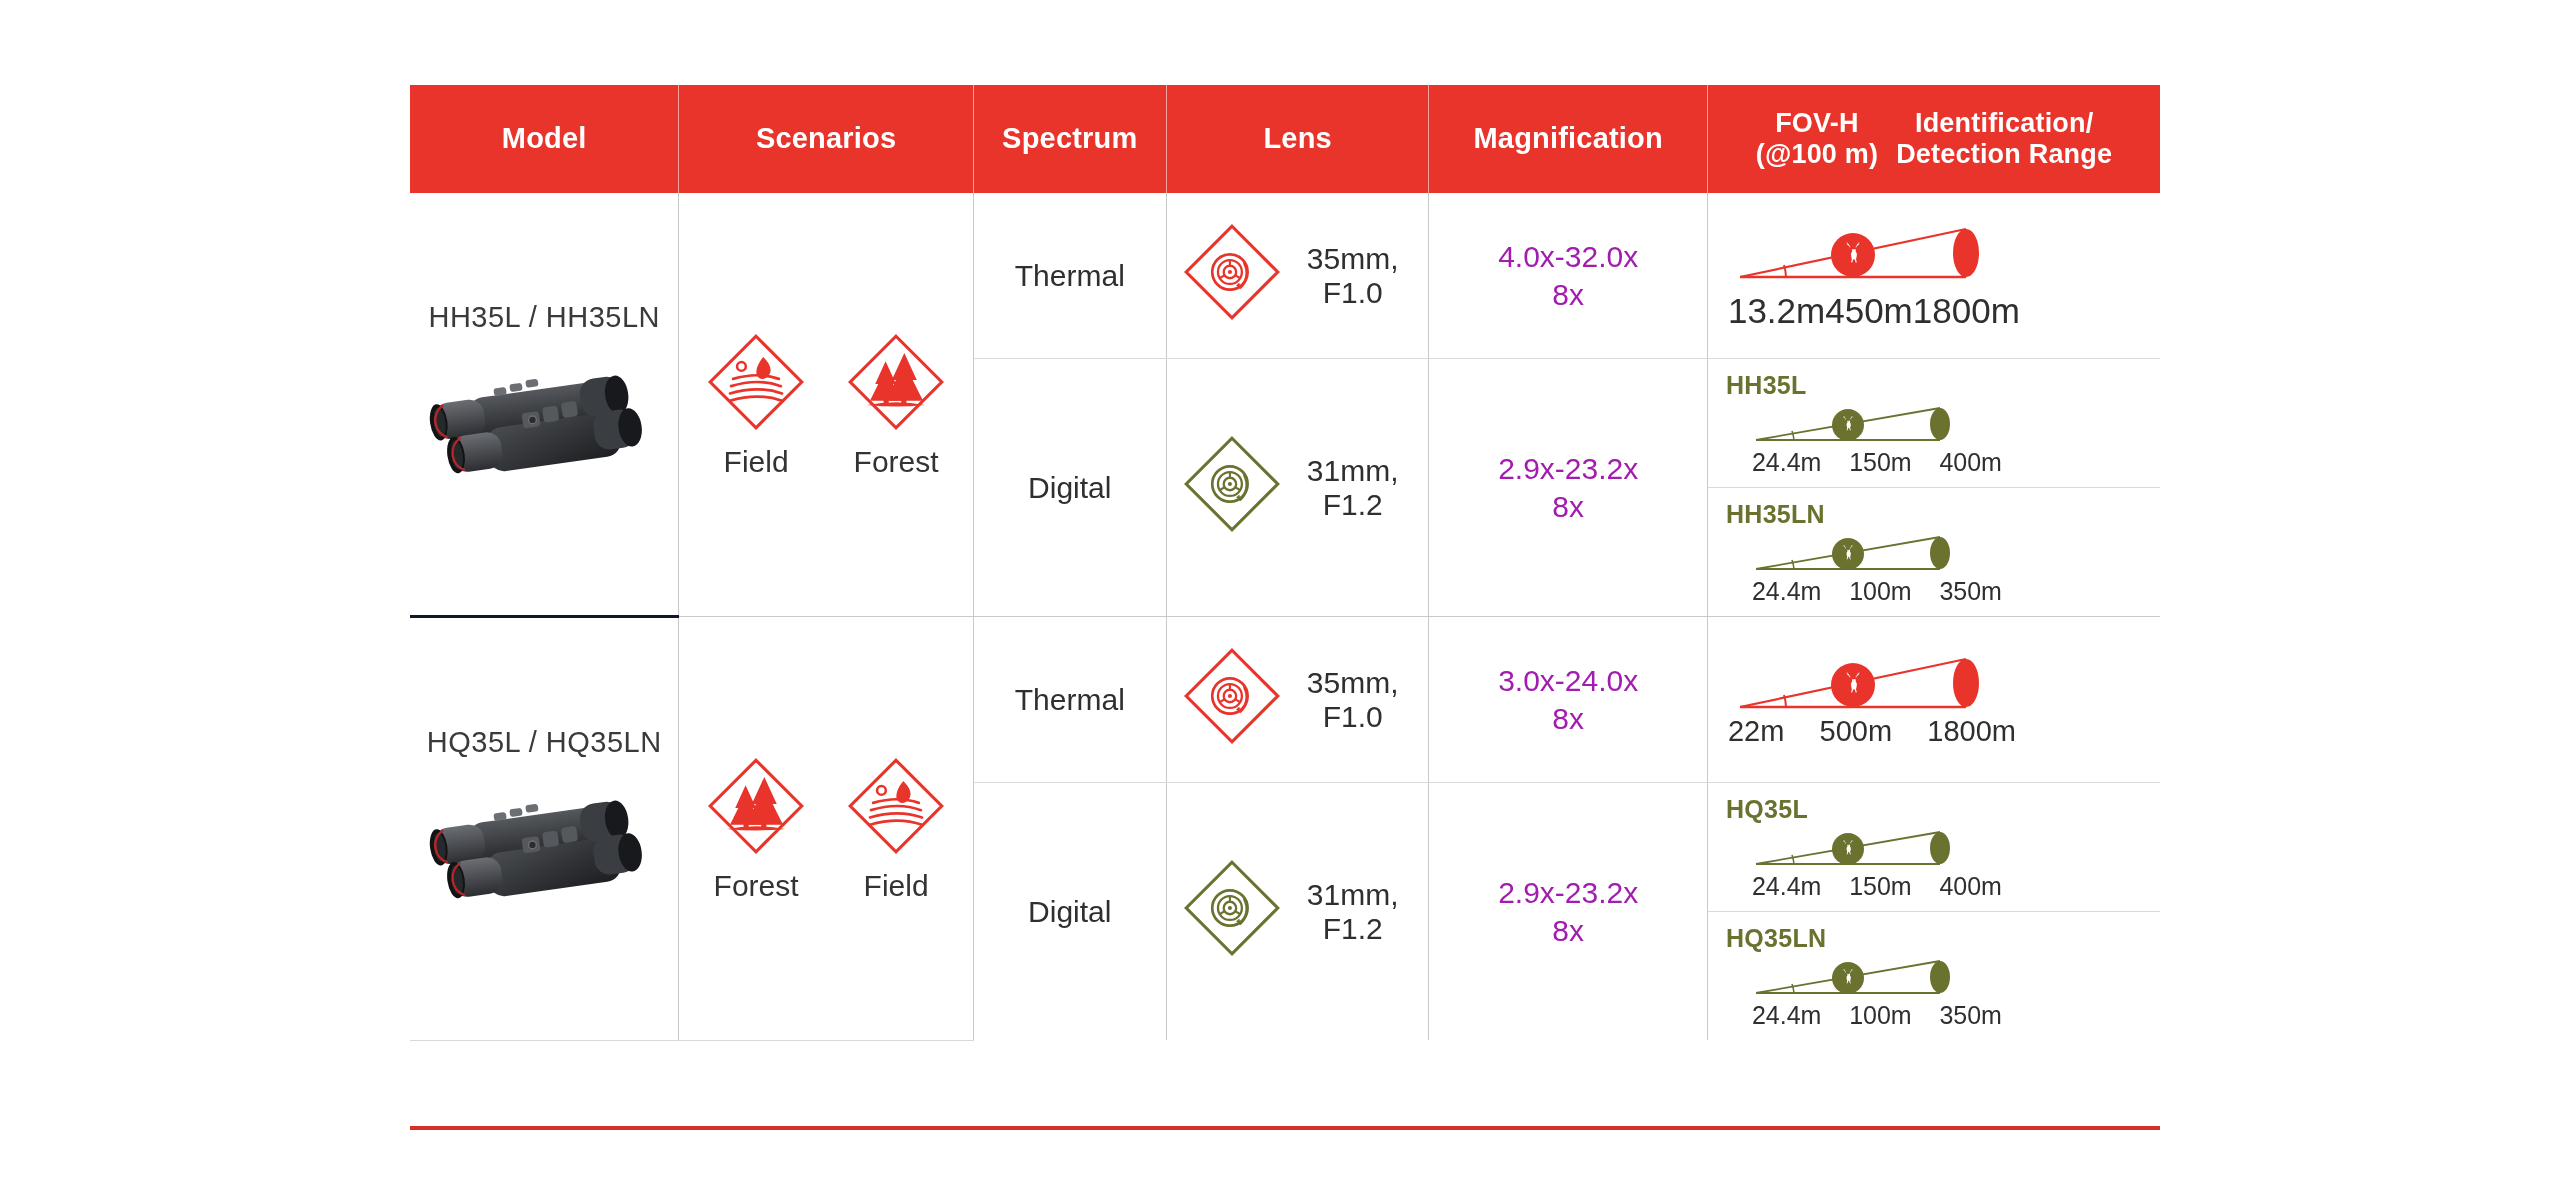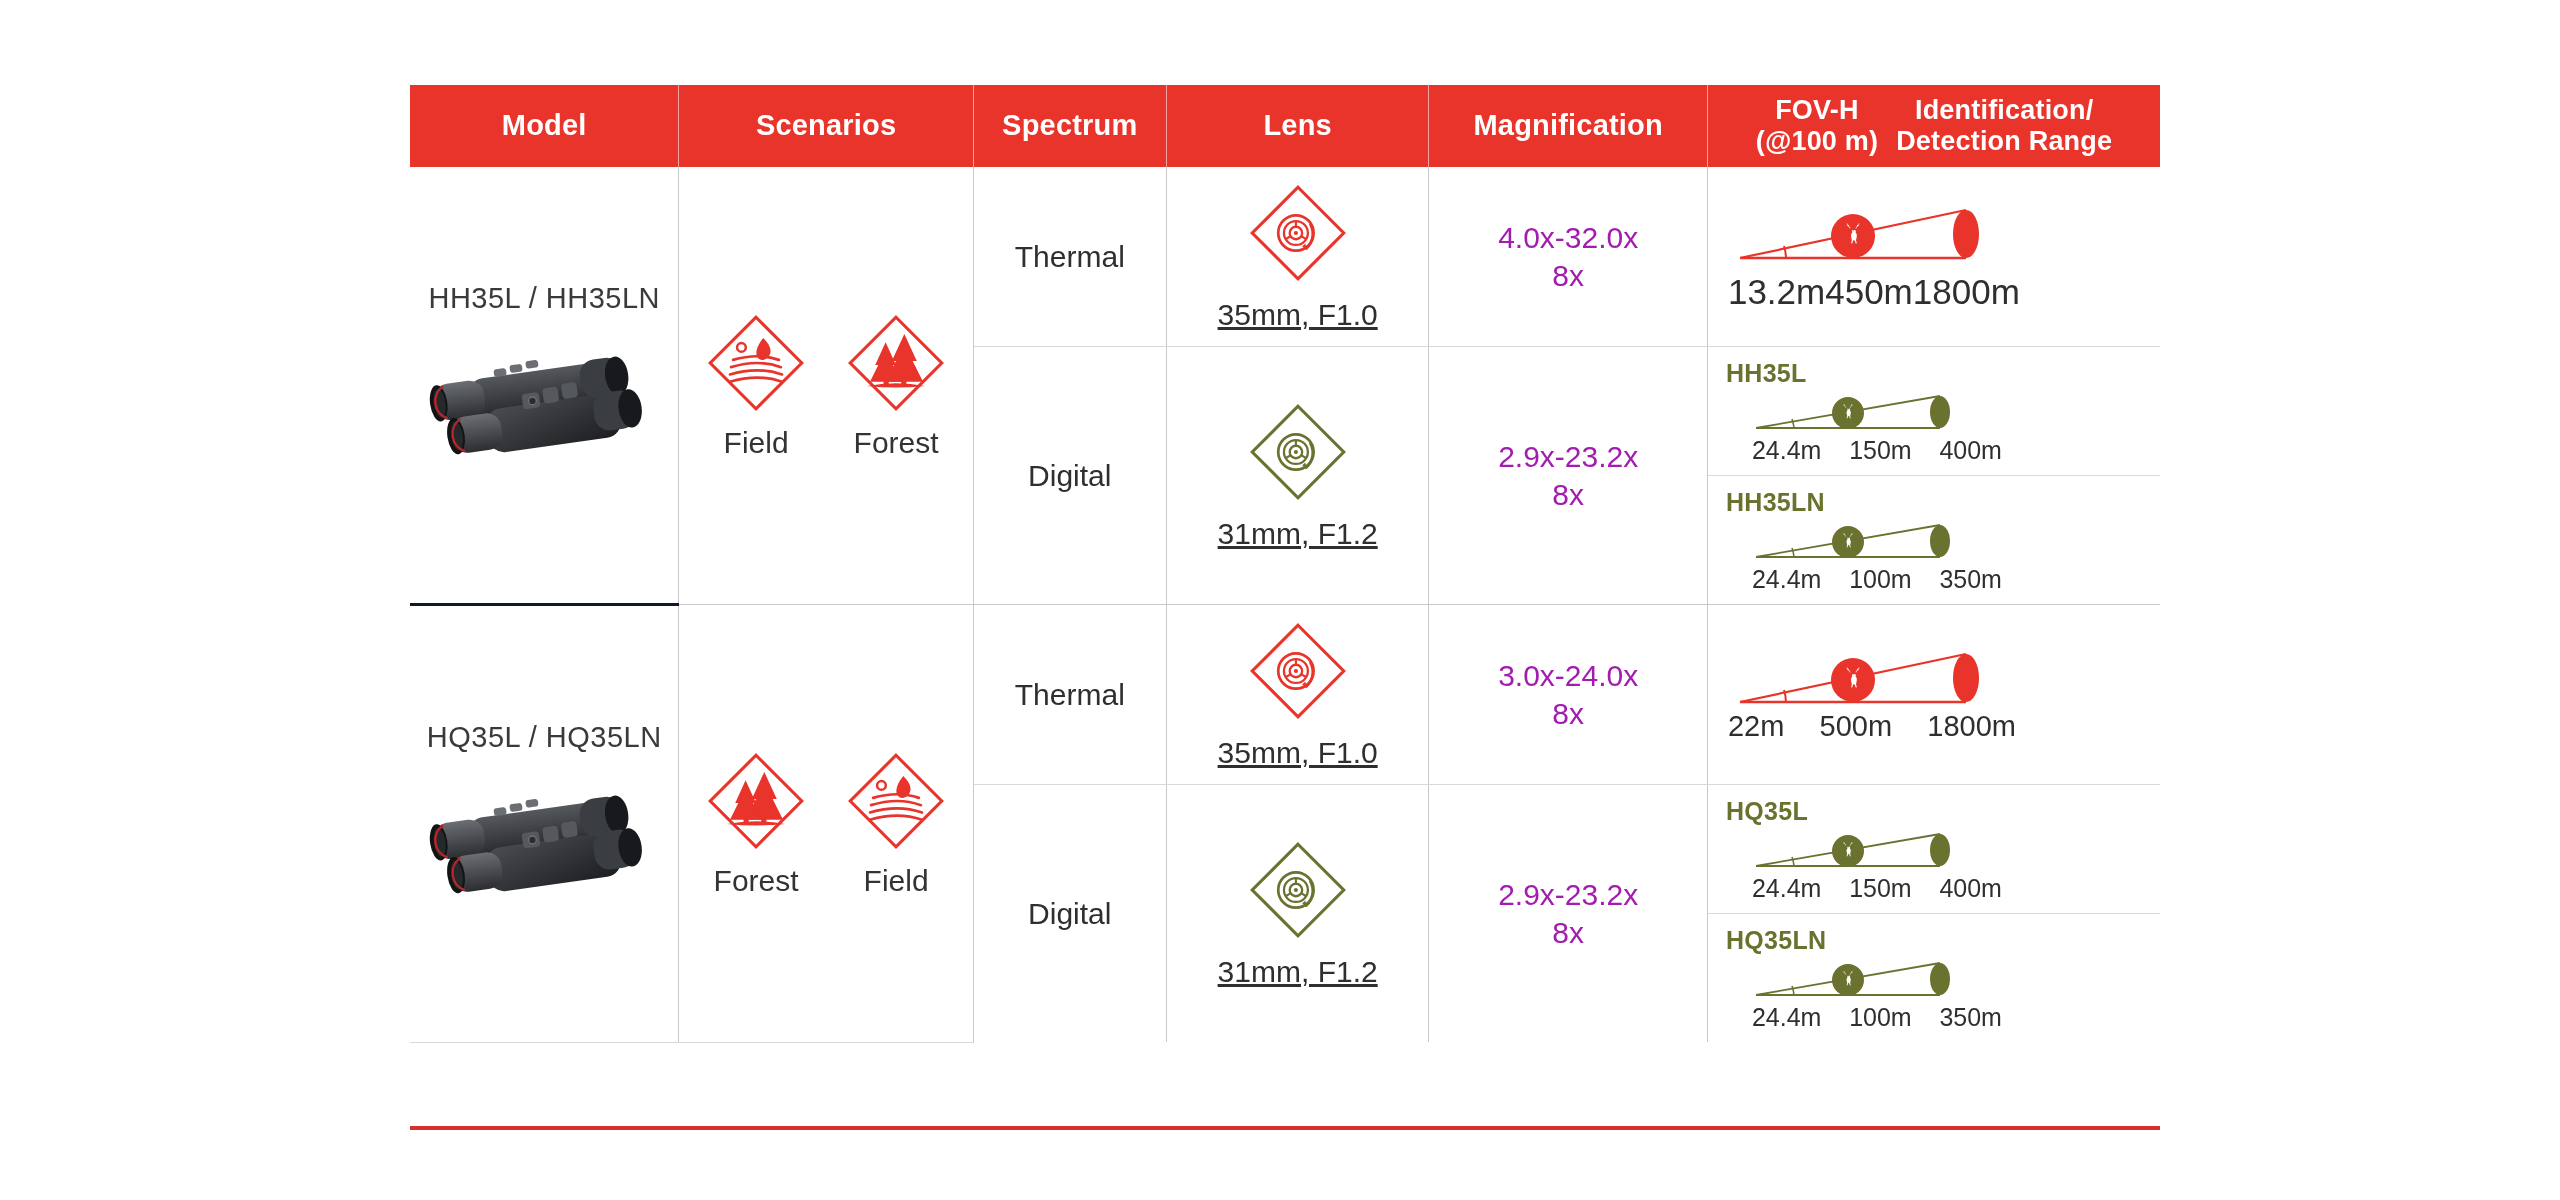--- a/index.html
+++ b/index.html
@@ -19,21 +19,21 @@
   }
   .spec-table {
     position: absolute;
     left: 410px;
     top: 85px;
     width: 1750px;
     border-collapse: collapse;
     table-layout: fixed;
   }
   .spec-table td, .spec-table th {
-    padding: 0;
+    padding: 13px;
     vertical-align: middle;
   }
 
   
   thead th {
     background: #E8342A;
     color: #ffffff;
     font-size: 29px;
     font-weight: bold;
     letter-spacing: .2px;
@@ -97,25 +97,23 @@
     width: 122px;
   }
   .scen-label { font-size: 30px; color: #333; }
 
   
   .spectrum-label { font-size: 30px; color: #2f2f2f; }
 
   
   .lens-wrap {
     display: flex;
-    flex-direction: column;
     align-items: center;
     gap: 6px;
     padding: 14px 0;
-    text-decoration: underline;
   }
   .lens-label { font-size: 30px; color: #2f2f2f; }
 
   
   .mag-wrap { line-height: 1.25; font-size: 30px; color: #a21caf; }
 
   
   .fov-block {
     display: flex;
     flex-direction: column;

